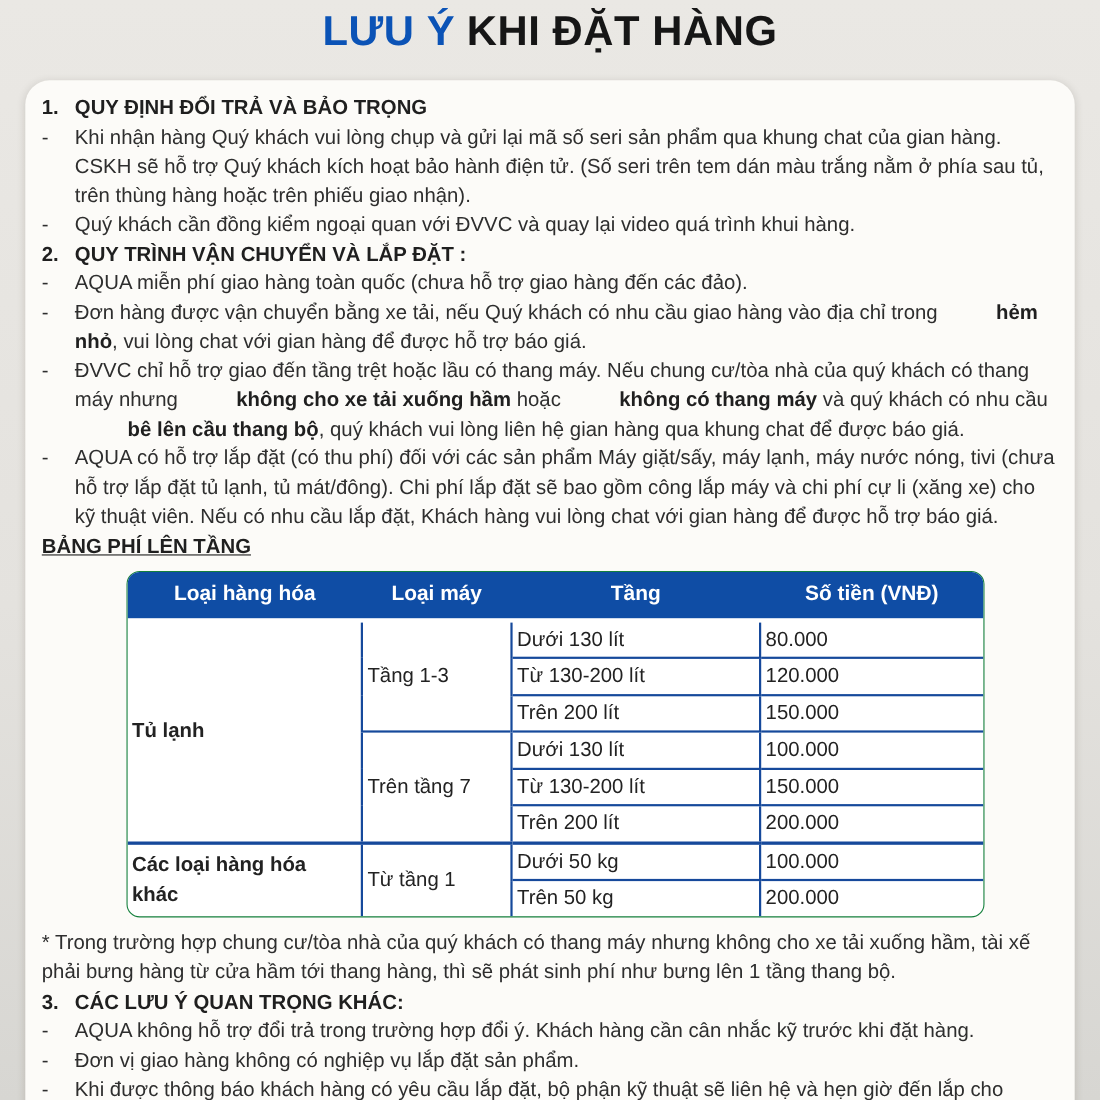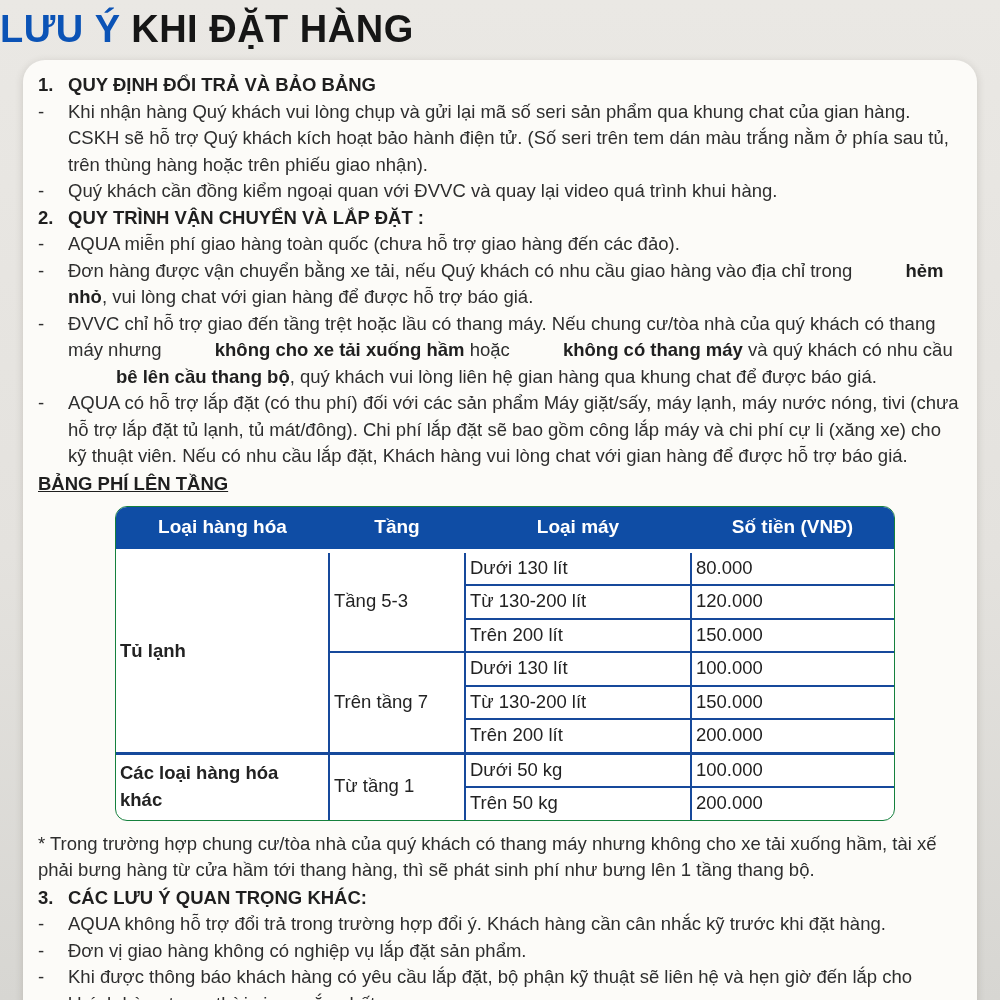--- a/index.html
+++ b/index.html
@@ -4,21 +4,21 @@
 <style>
   * { box-sizing: border-box; }
   html, body { margin: 0; padding: 0; }
   body {
     width: 1000px; height: 1000px; overflow: hidden;
     font-family: "Liberation Sans", sans-serif;
     background: linear-gradient(180deg, #eae8e4 0%, #e4e2de 55%, #d7d6d2 100%);
     color: #2e2e2e;
   }
   .title {
-    margin: 6px 0 8px; 
+    margin: 6px 0 21px; text-align: center;
     font-size: 38px; font-weight: 800; letter-spacing: 0.5px;
     color: #161616; line-height: 46px;
   }
   .title .accent { color: #0b53b6; margin-right: 0.28em; }
   .card {
     width: 954px; margin: 0 auto; min-height: 916px;
     background: #fcfbf8; border-radius: 22px;
     box-shadow: 0 2px 8px rgba(60,55,45,0.18);
     padding: 12px 15px 12px 15px;
     font-size: 18.5px; line-height: 26.5px;
@@ -53,21 +53,21 @@
 </style>
 </head>
 <body>
 
 <h1 class="title"><span class="accent">LƯU Ý</span><span>KHI ĐẶT HÀNG</span></h1>
 
 <div class="card">
 
   <div class="item heading">
     <span class="num">1.</span>
-    <span class="htext">QUY ĐỊNH ĐỔI TRẢ VÀ BẢO BẢNG</span>
+    <span class="htext">QUY ĐỊNH ĐỔI TRẢ VÀ BẢO TRỌNG</span>
   </div>
   <div class="item">
     <span class="marker">-</span>
     <span class="btext"><span>Khi nhận hàng Quý khách vui lòng chụp và gửi lại mã số seri sản phẩm qua khung chat của gian hàng. CSKH sẽ hỗ trợ Quý khách kích hoạt bảo hành điện tử. (Số seri trên tem dán màu trắng nằm ở phía sau tủ, trên thùng hàng hoặc trên phiếu giao nhận).</span></span>
   </div>
   <div class="item">
     <span class="marker">-</span>
     <span class="btext"><span>Quý khách cần đồng kiểm ngoại quan với ĐVVC và quay lại video quá trình khui hàng.</span></span>
   </div>
 
@@ -90,35 +90,35 @@
   <div class="item">
     <span class="marker">-</span>
     <span class="btext"><span>AQUA có hỗ trợ lắp đặt (có thu phí) đối với các sản phẩm Máy giặt/sấy, máy lạnh, máy nước nóng, tivi (chưa hỗ trợ lắp đặt tủ lạnh, tủ mát/đông). Chi phí lắp đặt sẽ bao gồm công lắp máy và chi phí cự li (xăng xe) cho kỹ thuật viên. Nếu có nhu cầu lắp đặt, Khách hàng vui lòng chat với gian hàng để được hỗ trợ báo giá.</span></span>
   </div>
 
   <div class="table-heading">BẢNG PHÍ LÊN TẦNG</div>
 
   <div class="fee-wrap">
     <div class="fee-head">
       <span>Loại hàng hóa</span>
+      <span>Loại máy</span>
       <span>Tầng</span>
-      <span>Loại máy</span>
       <span>Số tiền (VNĐ)</span>
     </div>
     <table class="fee">
       <colgroup>
           <col style="width:213px">
           <col style="width:136px">
           <col style="width:226px">
           <col>
         </colgroup>
       <tbody>
         <tr class="first">
           <td class="cat" rowspan="6">Tủ lạnh</td>
-          <td rowspan="3">Tầng 5-3</td>
+          <td rowspan="3">Tầng 1-3</td>
           <td>Dưới 130 lít</td>
           <td>80.000</td>
         </tr>
         <tr>
           <td>Từ 130-200 lít</td>
           <td>120.000</td>
         </tr>
         <tr>
           <td>Trên 200 lít</td>
           <td>150.000</td>

